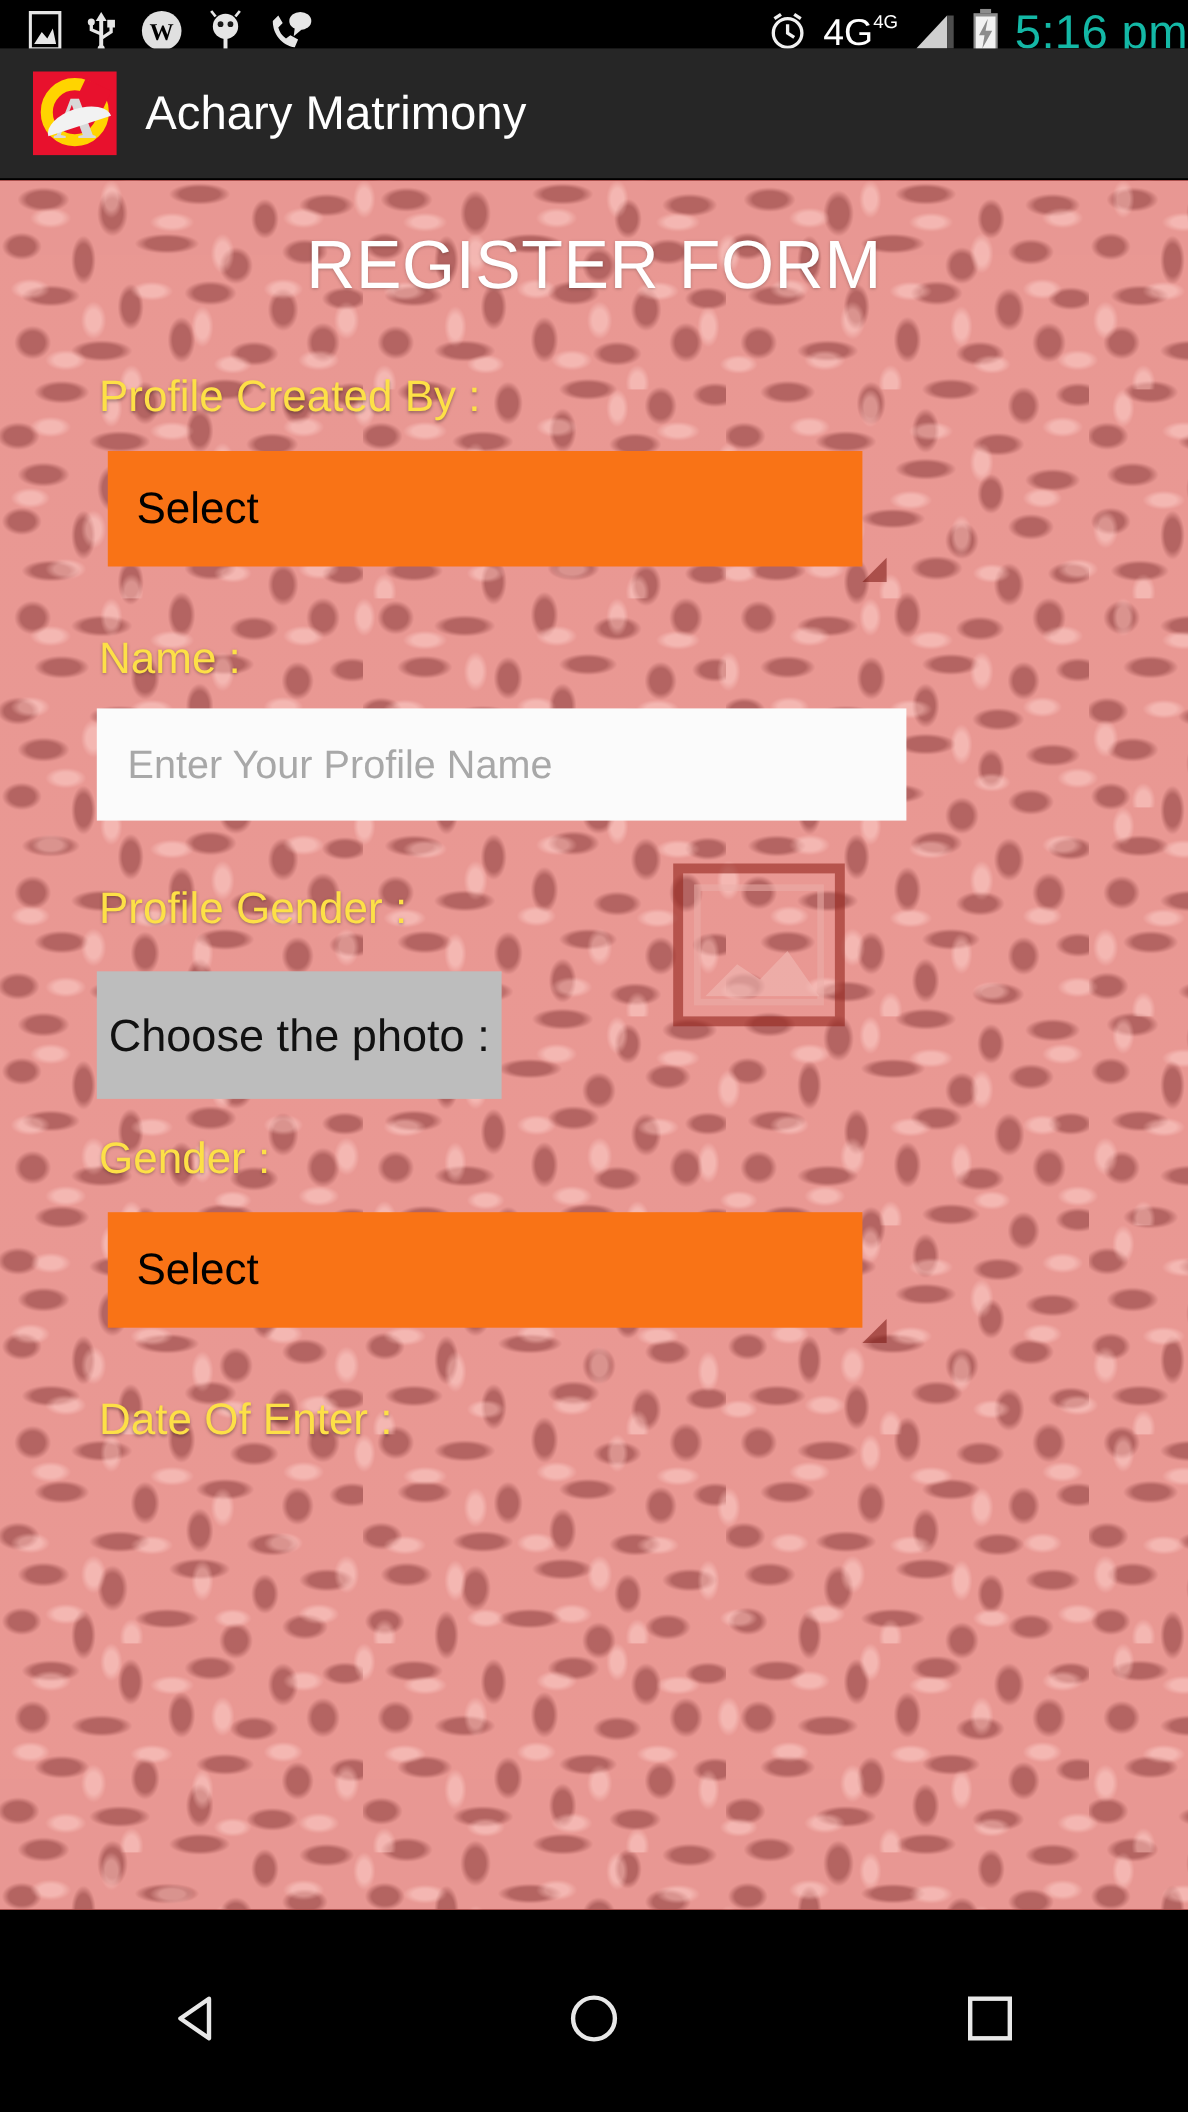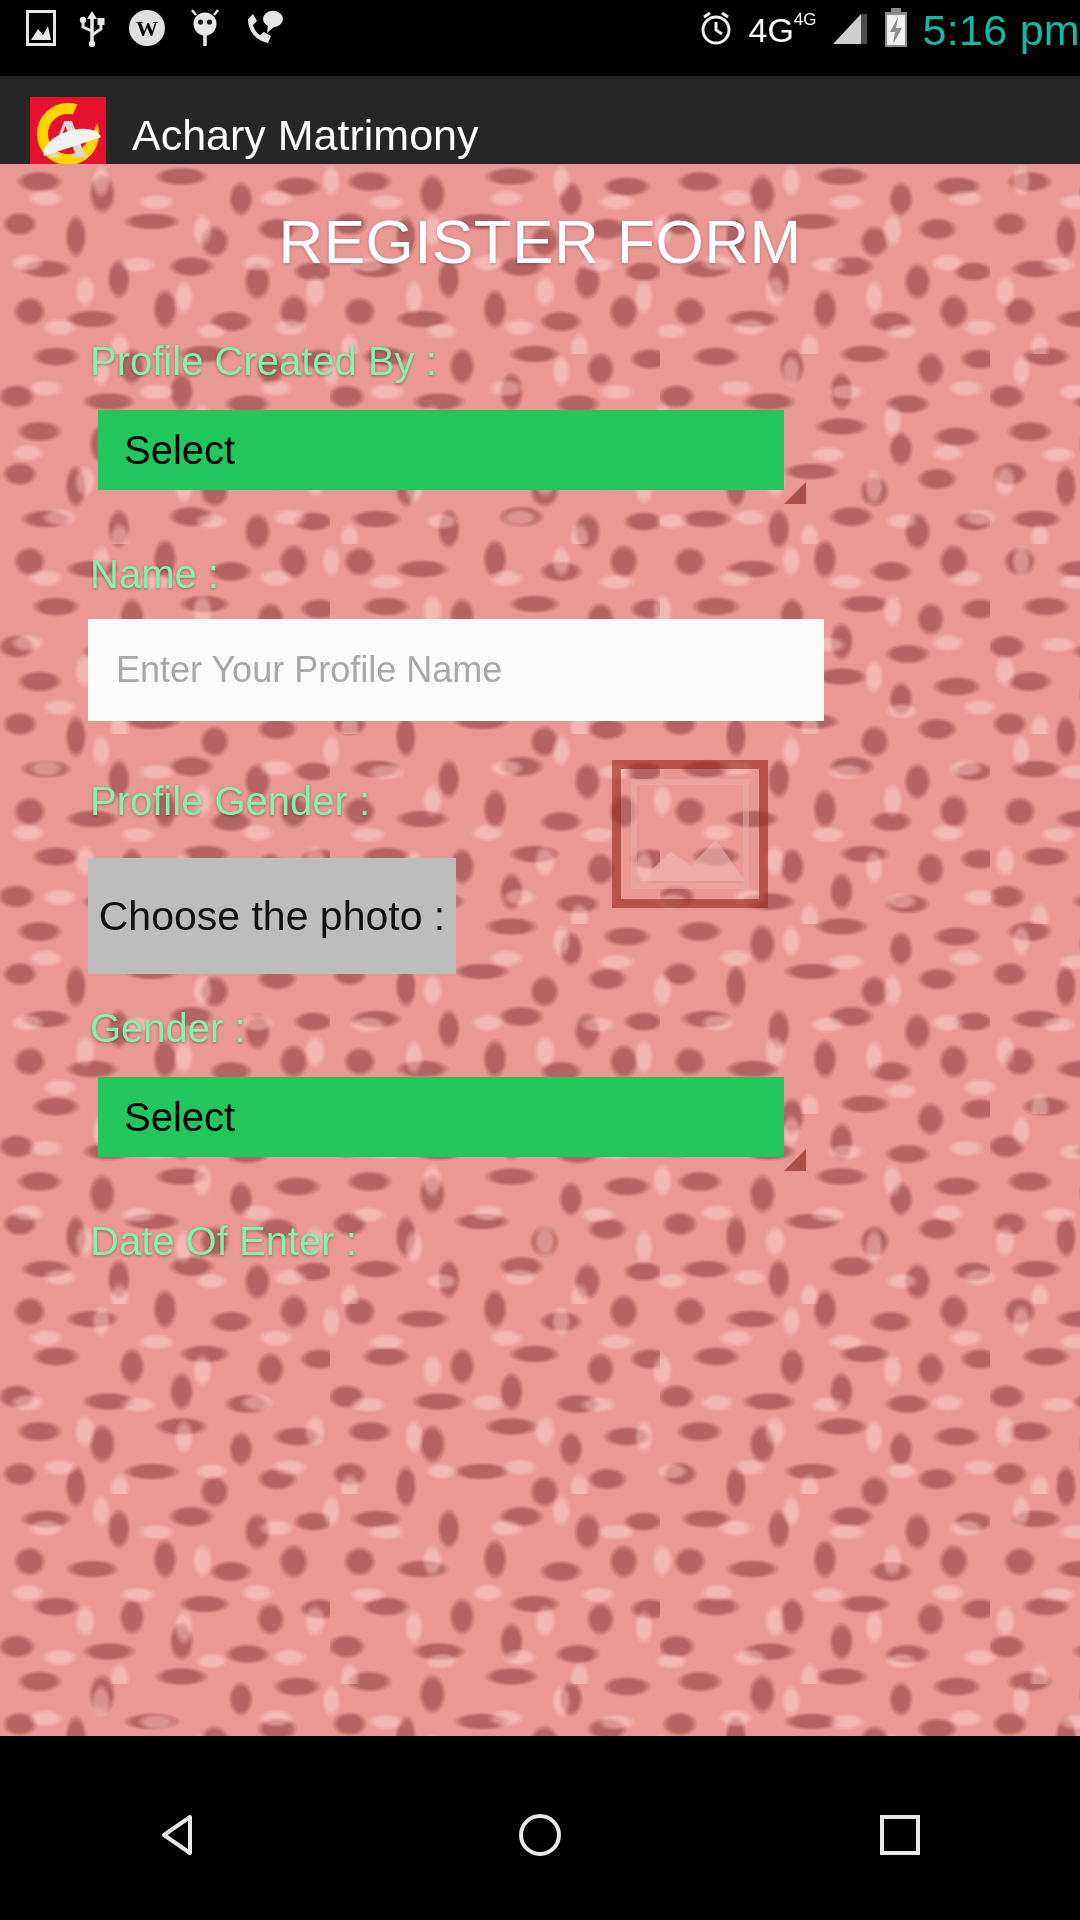--- a/index.html
+++ b/index.html
@@ -13,21 +13,21 @@
   }
   .sb-left{ display:flex; align-items:center; gap:22px; padding-left:26px; flex:1;}
   .sb-right{ display:flex; align-items:center; gap:14px; }
   .sb-icon{ display:block; }
   .sb-time{ color:#14b8a6; font-size:43px; letter-spacing:0.3px; }
   .g4{ color:#fff; font-size:34px; font-weight:400; display:flex; align-items:flex-start; line-height:1;}
   .g4 sup{ font-size:17px; line-height:1; position:relative; top:-2px;}
 
   
   .appbar{
-    position:absolute; top:76px; left:0; width:1080px; height:118px;
+    position:absolute; top:44px; left:0; width:1080px; height:118px;
     background:#262626; display:flex; align-items:center; padding-left:30px;
   }
   .logo{
     width:76px; height:76px; background:#e8112d; position:relative; overflow:hidden;
     flex:0 0 auto;
   }
   .logo .ring{
     position:absolute; left:7px; top:6px; width:62px; height:62px; border-radius:50%;
     border:11px solid #ffd400; box-sizing:border-box;
   }
@@ -127,26 +127,26 @@
   }
   .form{ position:relative; z-index:3; }
 
   .page-title{
     text-align:center; color:#fff; font-size:62px; font-weight:400;
     letter-spacing:0.5px; padding-top:42px;
     text-shadow:0 1px 3px rgba(0,0,0,.25);
   }
 
   .field-label{
-    color:#86efac; font-size:40px; font-weight:400; margin-left:90px;
+    color:#fde047; font-size:40px; font-weight:400; margin-left:90px;
     text-shadow:0 1px 3px rgba(0,0,0,.35);
   }
 
   .spinner{
-    margin:26px auto 0 98px; width:686px; height:80px; background:#22c55e;
+    margin:26px auto 0 98px; width:686px; height:105px; background:#f97316;
     display:flex; align-items:center; position:relative;
   }
   .spinner .val{ font-size:40px; color:#000; margin-left:26px;}
   .spinner .tri{
     position:absolute; right:-22px; bottom:-14px;
     width:0;height:0;border-left:22px solid transparent;border-bottom:22px solid rgba(120,20,15,.55);
   }
 
   .edittext{
     margin:22px auto 0 88px; width:736px; height:102px; background:#fbfbfb;

